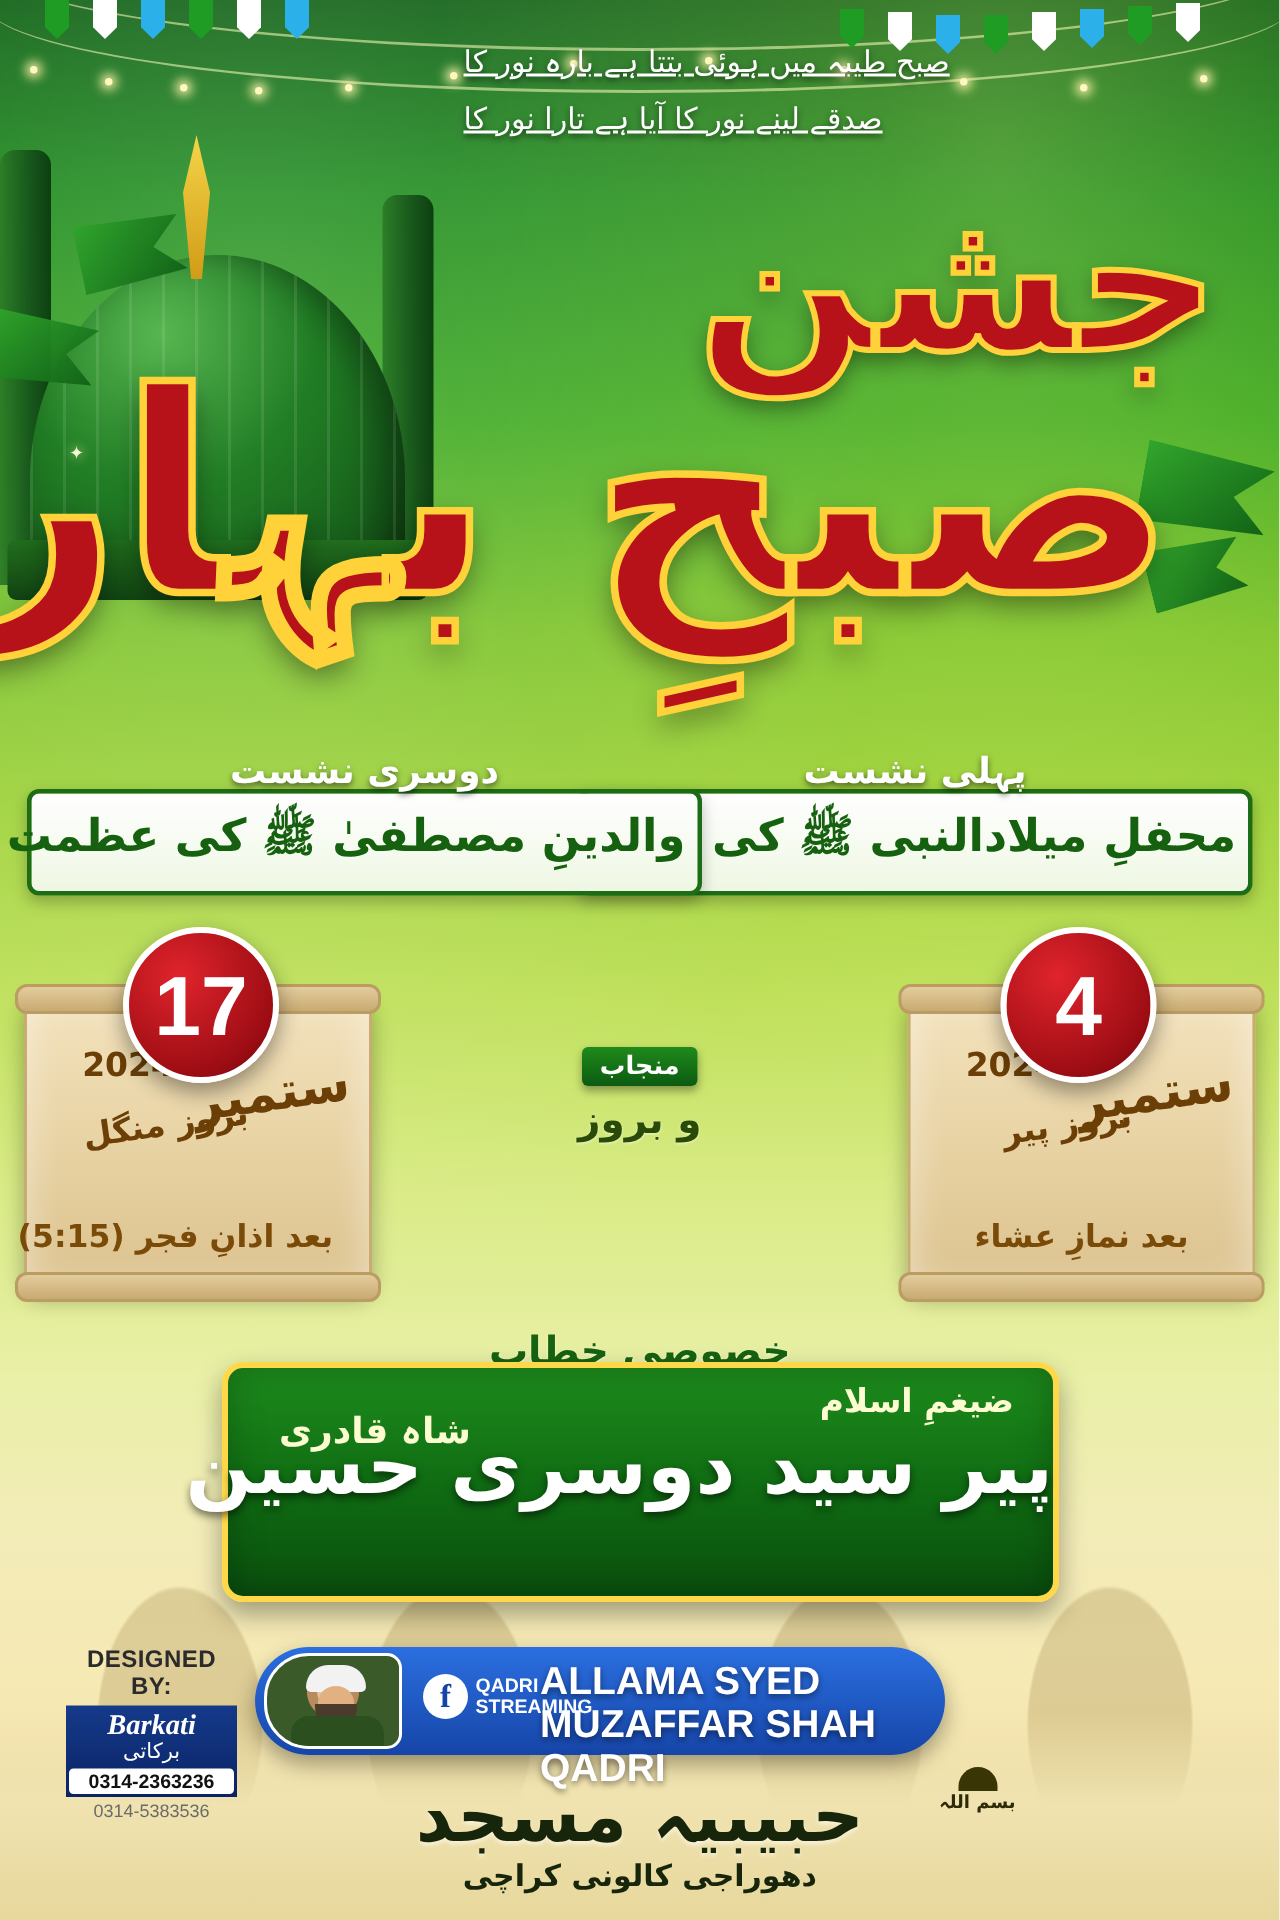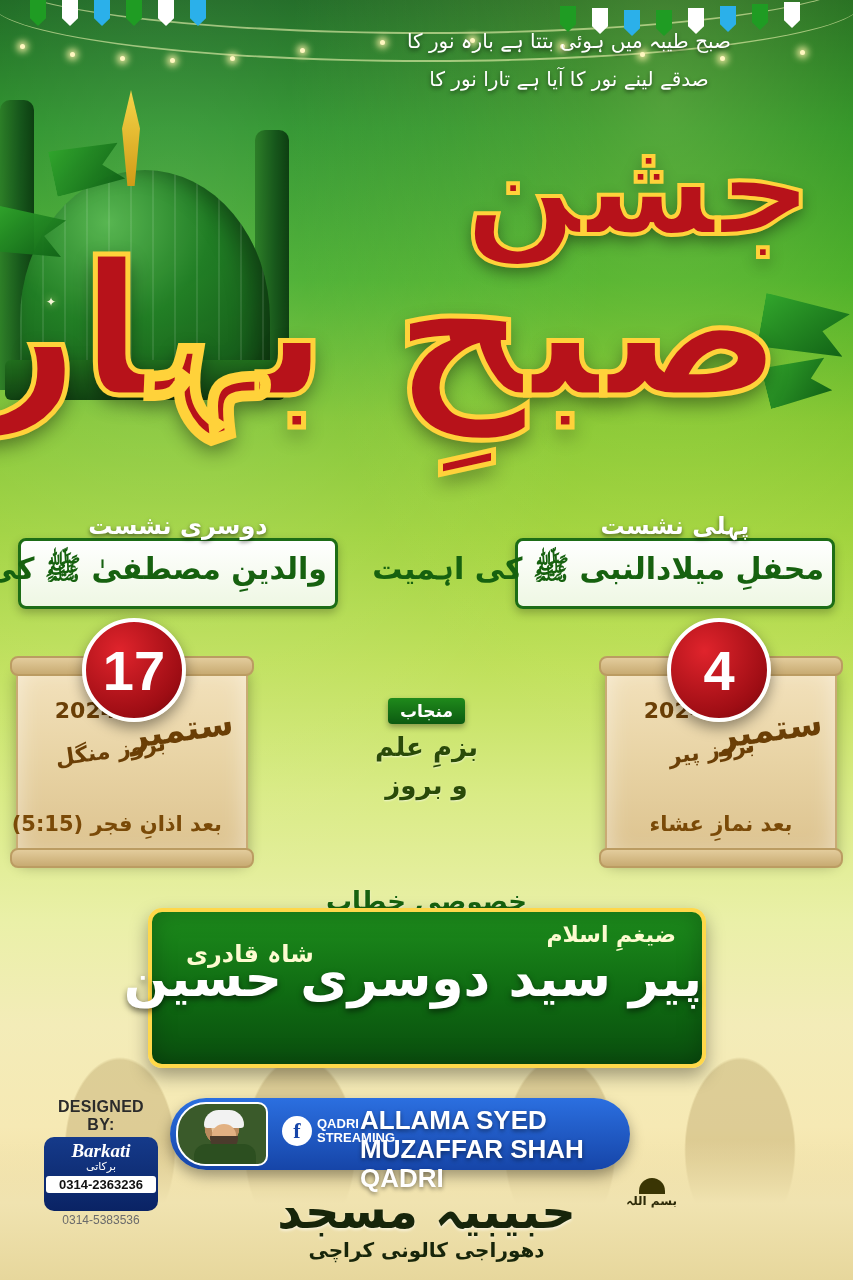--- a/index.html
+++ b/index.html
@@ -105,21 +105,21 @@
     text-align: center; white-space: nowrap;
   }
 
   
   .couplet {
     position: absolute; top: 22px; right: 24px; width: 520px;
     color: #fff;
     font-size: 20px; line-height: 1.9;
     text-shadow: 0 2px 4px rgba(0,0,0,.55);
   }
-  .couplet div { text-align: center; }
+  .couplet div { text-align: left; text-decoration: underline; }
 
   
   .title-main {
     position: absolute; top: 118px; right: 30px; width: 620px; height: 330px;
   }
   .title-main .t1 {
     position: absolute; right: 10px; top: 4px;
     font-size: 132px; line-height: 1;
     color: #b7121a;
     -webkit-text-stroke: 4px #ffd23a;
@@ -137,21 +137,21 @@
   .title-sub {
     position: absolute; top: 432px; right: 300px;
     font-size: 40px; color: #ffffff; font-weight: bold;
     text-shadow: 0 0 6px #1f6b14, 0 3px 6px rgba(0,0,0,.5);
   }
 
   
   .sessions {
     position: absolute; top: 502px; left: 0; width: 853px; height: 120px;
   }
-  .session { position: absolute; top: 36px; width: 320px; }
+  .session { position: absolute; top: 24px; width: 450px; }
   .session.right { right: 18px; }
   .session.left  { left: 18px; }
   .session .kicker {
     position: absolute; top: -26px; width: 100%;
     font-size: 24px; color: #ffffff; font-weight: bold;
     text-shadow: 0 2px 4px rgba(0,0,0,.55);
   }
   .session .band {
     border: 3px solid #1d6d16;
     border-radius: 8px;
@@ -262,28 +262,28 @@
   .designer {
     position: absolute; left: 44px; top: 1098px; width: 114px;
     text-align: center;
   }
   .designer .lbl {
     font-size: 16px; font-weight: bold; color: #2b2b2b; letter-spacing: .3px;
   }
   .designer .card {
     margin-top: 3px;
     background: linear-gradient(180deg,#153a8a,#0a2364);
-    border-radius: 10px; padding: 4px 2px 18px;
+    border-radius: 0; padding: 4px 2px 2px;
     color: #fff;
   }
   .designer .brand {
     font-family: "Liberation Serif", serif;
     font-style: italic; font-size: 19px; font-weight: bold; line-height: 1;
   }
-  .designer .brand-ur { font-size: 11px; }
+  .designer .brand-ur { font-size: 14px; }
   .designer .phone {
     background: #fff; color: #111; font-size: 13px; font-weight: bold;
     border-radius: 3px; margin-top: 3px; padding: 1px 0;
   }
   .designer .phone2 { color: #6b6b6b; font-size: 12px; margin-top: 2px; }
 
   
   .livebar {
     position: absolute; left: 170px; top: 1098px; width: 460px; height: 72px;
     background: linear-gradient(180deg,#2b6fe0,#1645a8);
@@ -446,21 +446,20 @@
         <div class="year urdu">2024</div>
         <div class="month urdu">ستمبر</div>
         <div class="dayline urdu">بروز منگل</div>
         <div class="time urdu">بعد اذانِ فجر (5:15)</div>
       </div>
     </div>
     <div class="day-badge l">17</div>
 
     <div class="middle-note">
       <div class="tag urdu">منجاب</div>
-      <div class="l1 urdu">بزمِ علم</div>
       <div class="l2 urdu">و بروز</div>
     </div>
   </div>
 
   <div class="speaker-head urdu">خصوصی خطاب</div>
   <div class="speaker-panel">
     <div class="pre urdu">ضیغمِ اسلام</div>
     <div class="suffix urdu">شاہ قادری</div>
     <div class="name urdu">پیر سید دوسری حسین</div>
   </div>

